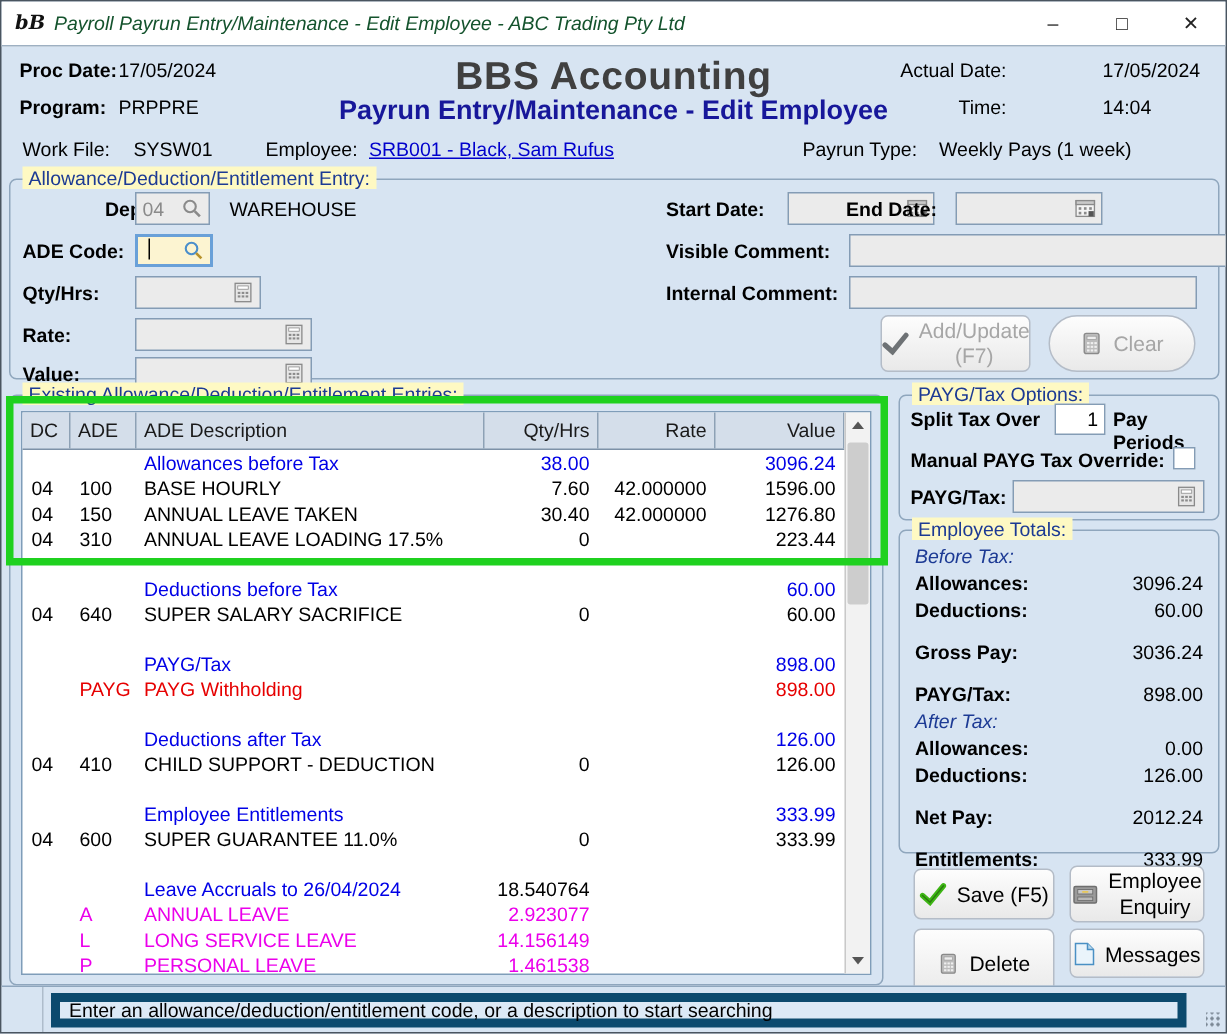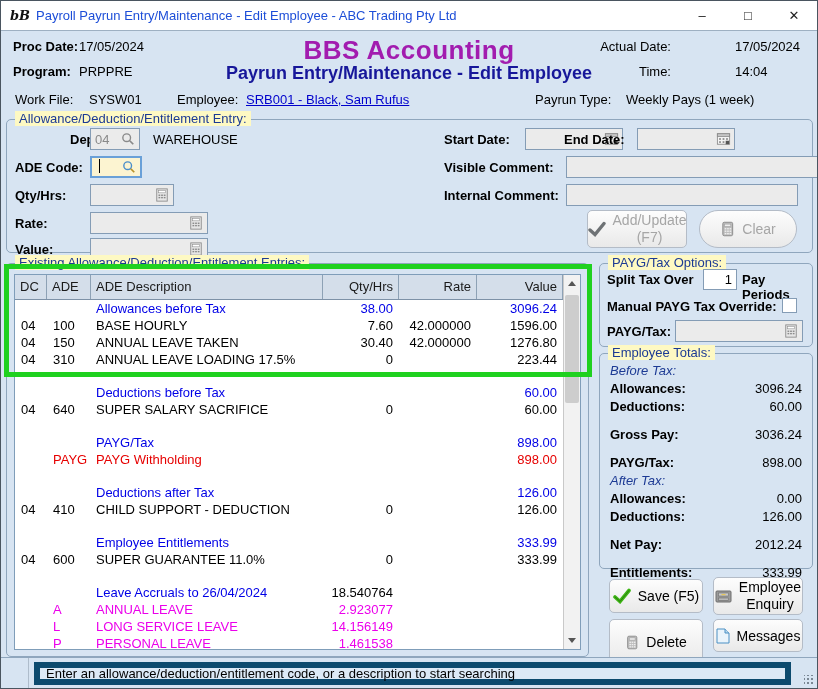--- a/index.html
+++ b/index.html
@@ -4,27 +4,27 @@
 <style>
   * { margin:0; padding:0; box-sizing:border-box; }
   html,body { width:818px; height:689px; }
   body { font-family:"Liberation Sans", sans-serif; font-size:13px; color:#000; }
 
   .window { position:relative; width:818px; height:689px; border:1px solid #4a5560; background:#d7e4f2; overflow:hidden; }
 
   
   .titlebar { position:absolute; top:0; left:0; right:0; height:30px; background:#fff; border-bottom:1px solid #9eb0c2; display:flex; align-items:center; }
   .app-icon { width:18px; height:18px; margin:0 8px 0 9px; font-family:"DejaVu Serif", serif; font-style:italic; font-weight:bold; font-size:13px; line-height:18px; text-align:center; color:#111; }
-  .win-title { flex:1; font-size:13px; color:#1d4ed8; white-space:nowrap; overflow:hidden; }
+  .win-title { flex:1; font-size:13px; color:#14532d; white-space:nowrap; overflow:hidden;font-style:italic; }
   .win-btn { width:46px; height:29px; display:flex; align-items:center; justify-content:center; font-size:13px; color:#222; cursor:default; }
 
   
   .lbl { font-weight:normal; }
   .hdr-left-lbl { position:absolute; left:12px; font-weight:bold; }
-  .app-title { position:absolute; top:34px; left:0; right:0; text-align:center; font-size:26px; font-weight:bold; color:#a21caf; letter-spacing:0.5px; }
+  .app-title { position:absolute; top:34px; left:0; right:0; text-align:center; font-size:26px; font-weight:bold; color:#404040; letter-spacing:0.5px; }
   .screen-title { position:absolute; top:62px; left:0; right:0; text-align:center; font-size:18px; font-weight:bold; color:#17179a; }
 
   .emp-link { color:#0000cc; text-decoration:underline; cursor:pointer; }
 
   
   .gbox { position:absolute; border:1px solid #8fa6bd; border-radius:5px; }
   .gbox > .legend { position:absolute; top:-9px; left:8px; background:#fef9c3; padding:0 4px; color:#1c3a94; font-size:13px; white-space:nowrap; }
 
   
   .inp { background:#fff; border:1px solid #849cb5; height:22px; display:flex; align-items:center; }

